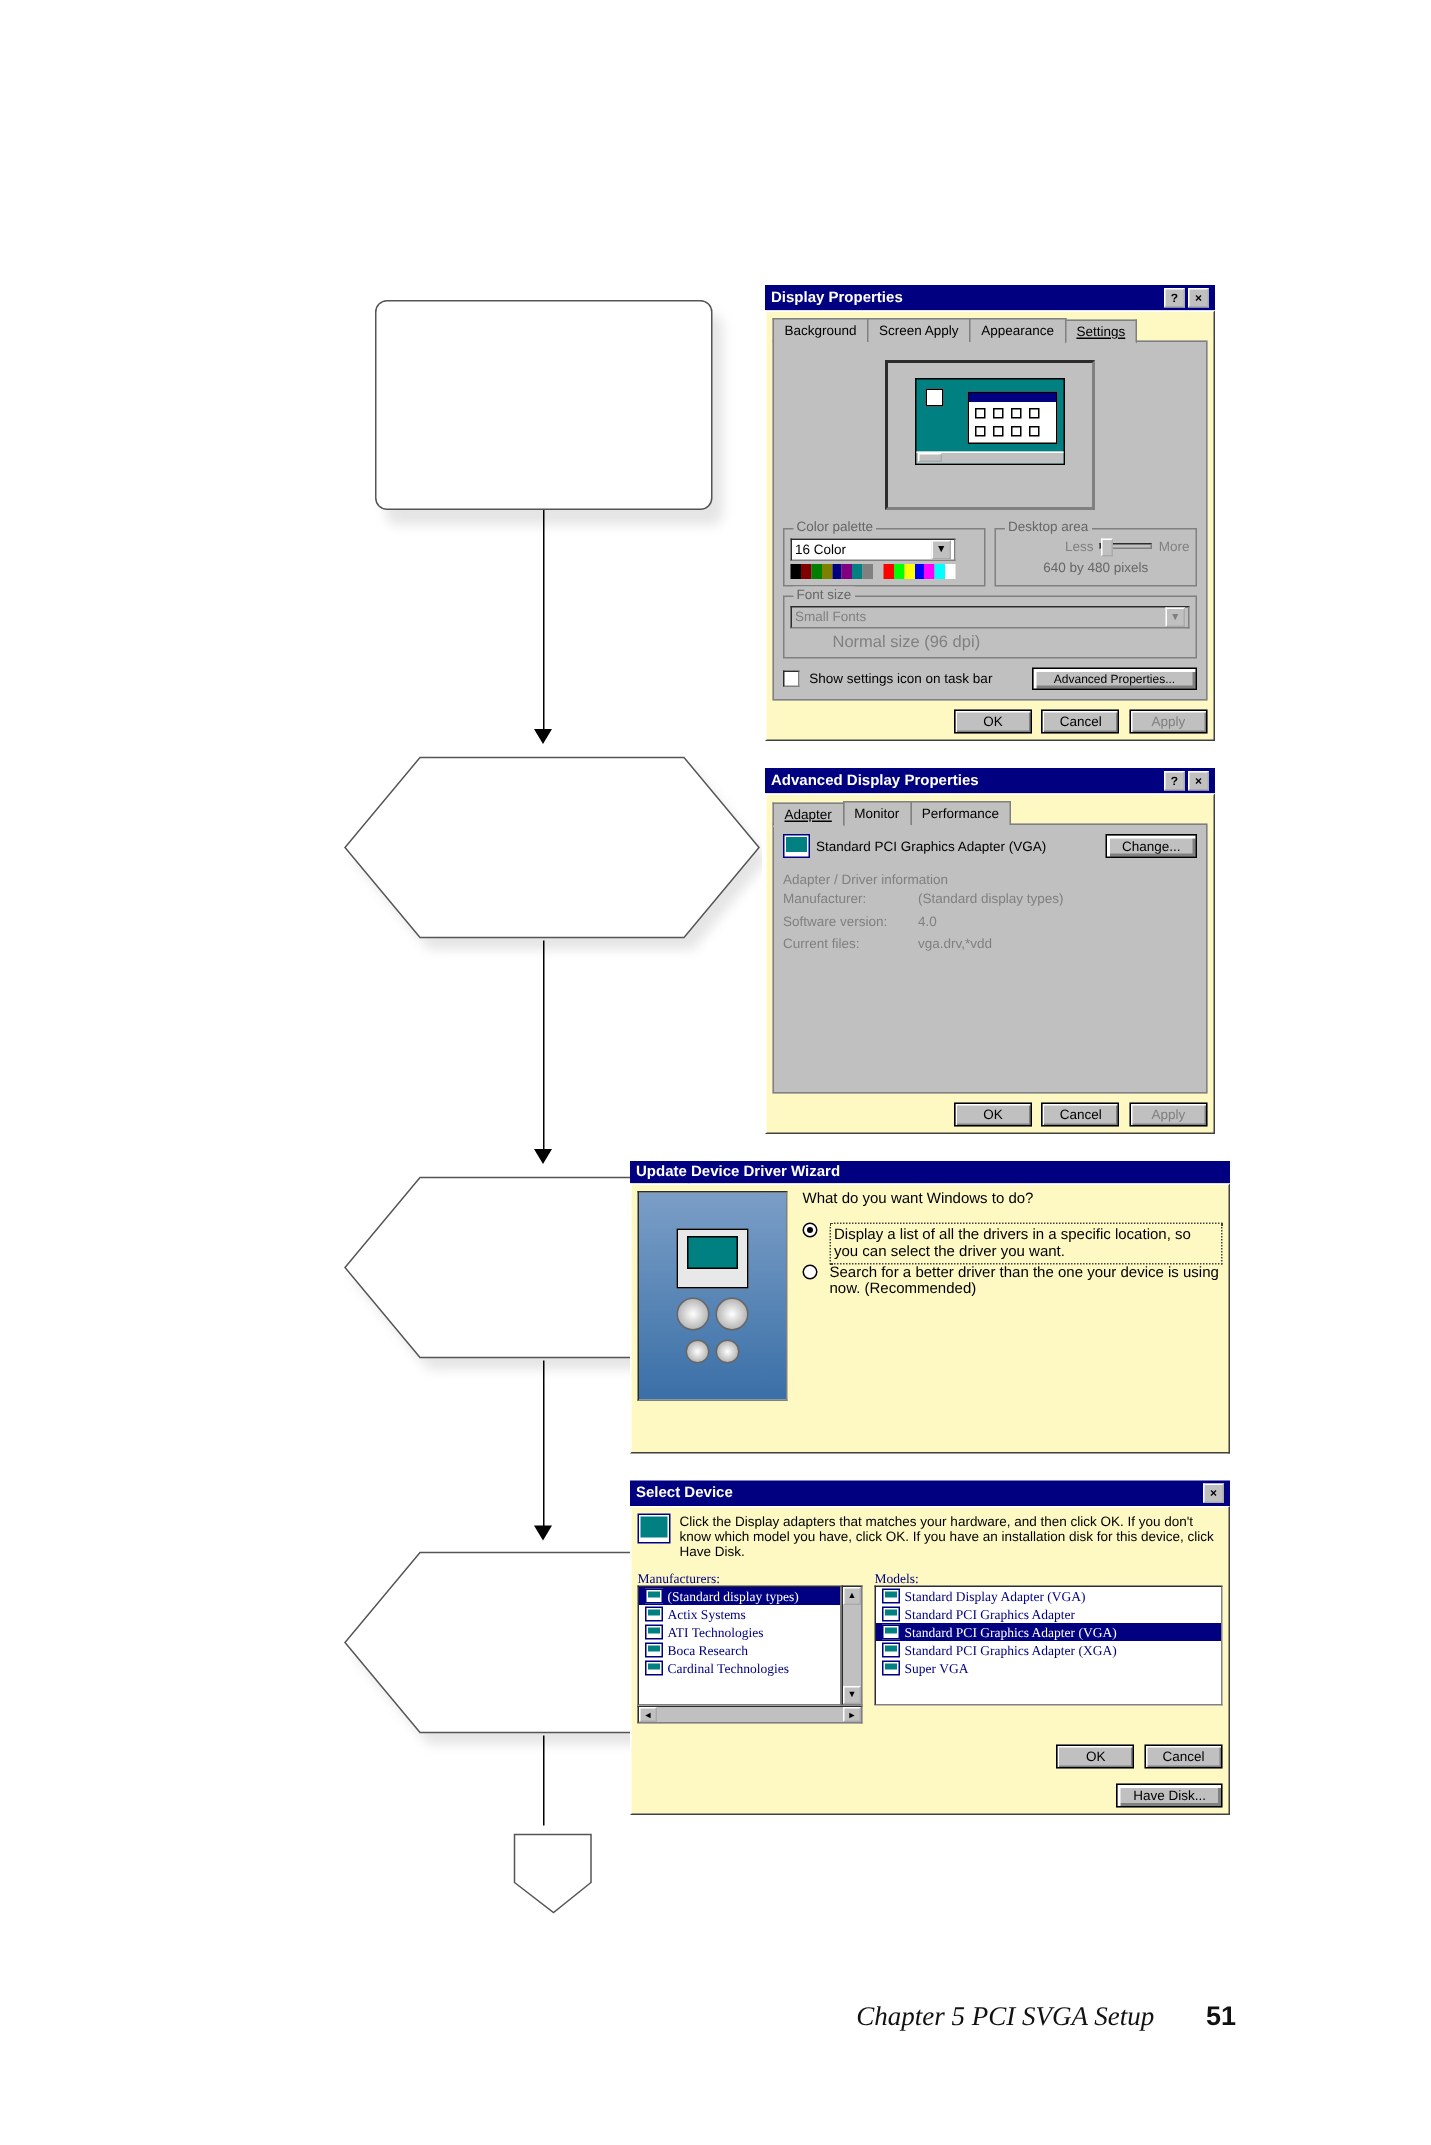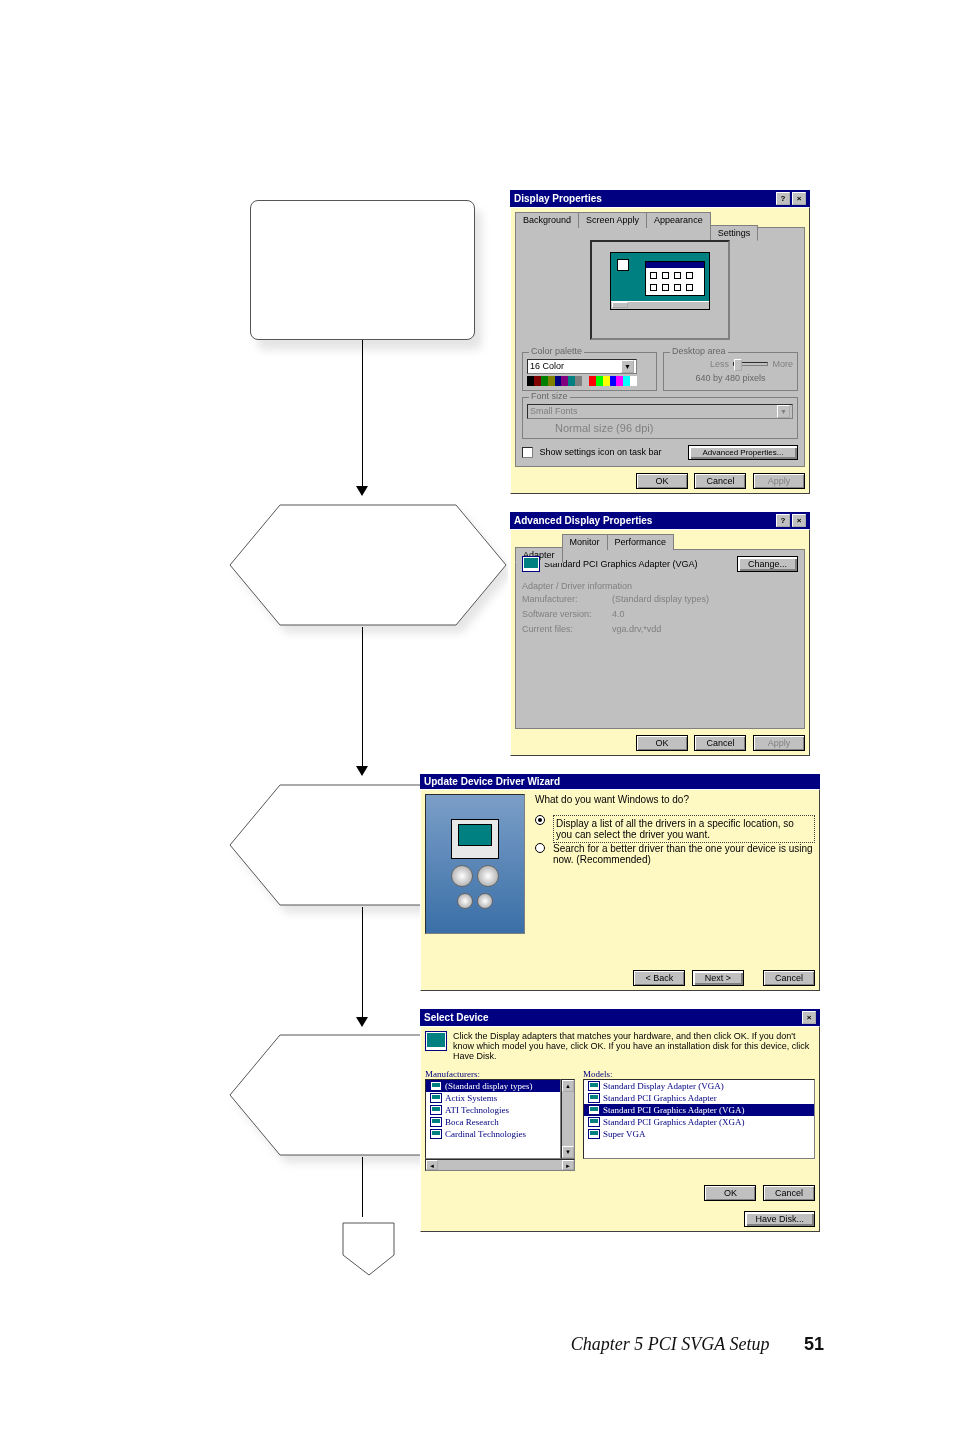--- a/index.html
+++ b/index.html
@@ -80,21 +80,21 @@
     padding:4px;
   }
   .tabs { display:flex; font-size:9px; }
   .tab {
     padding:2px 7px 2px 7px;
     border:1px solid #808080;
     border-bottom:none;
     background:#c0c0c0;
     margin-right:-1px;
   }
-  .tab.active { background:#c0c0c0; border-bottom:1px solid #c0c0c0; position:relative; top:13px; font-weight:normal;}
+  .tab.active { background:#c0c0c0; border-bottom:1px solid #c0c0c0; position:relative; top:1px; font-weight:normal;text-decoration:underline;}
   .tabpane {
     border:1px solid #808080;
     background:#c0c0c0;
     padding:6px;
     margin-top:-1px;
   }
   .monitor {
     margin: 6px auto 10px auto;
     width:140px;height:100px;
     background:#c0c0c0;
@@ -406,26 +406,20 @@
             <div style="display:flex;align-items:flex-start;gap:4px;">
               <span class="radio sel"></span>
               <span class="dashedbox" style="flex:1;">Display a list of all the drivers in a specific location, so you can select the driver you want.</span>
             </div>
             <div style="display:flex;align-items:flex-start;gap:4px;margin-bottom:12px;">
               <span class="radio"></span>
               <span style="flex:1;">Search for a better driver than the one your device is using now. (Recommended)</span>
             </div>
           </div>
         </div>
-        <div class="btnrow">
-          <span class="btn3d">&lt; Back</span>
-          <span class="btn3d default">Next &gt;</span>
-          <span style="display:inline-block;width:10px;"></span>
-          <span class="btn3d">Cancel</span>
-        </div>
       </div>
     </div>
 
     <div class="dlg wide">
       <div class="titlebar">
         <span>Select Device</span>
         <span class="btns">
             <span class="sysbtn">×</span>
           </span>
       </div>

